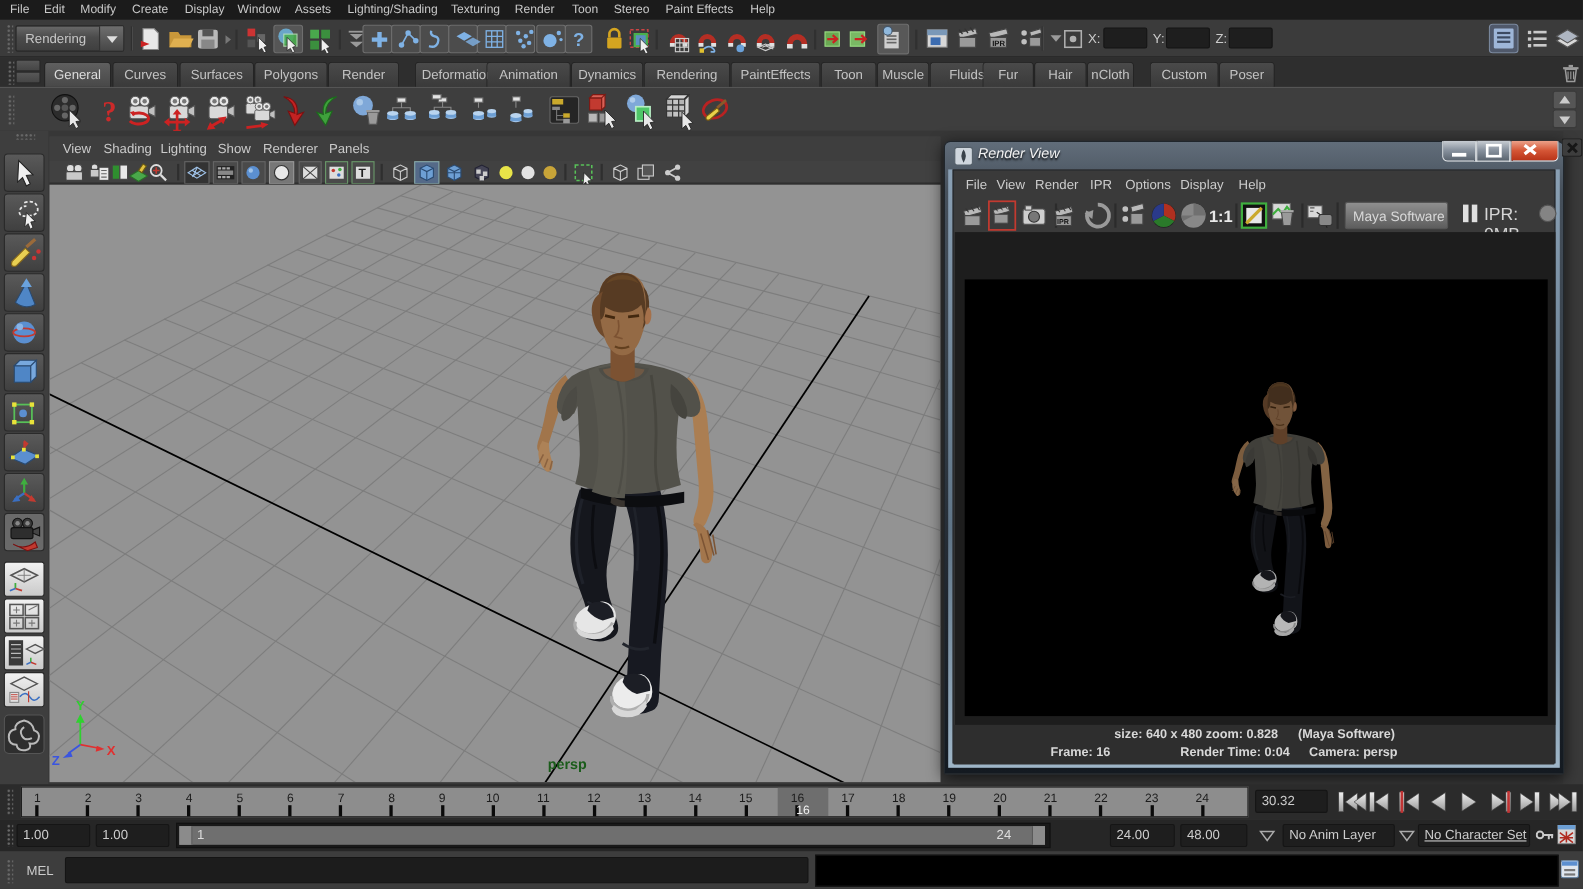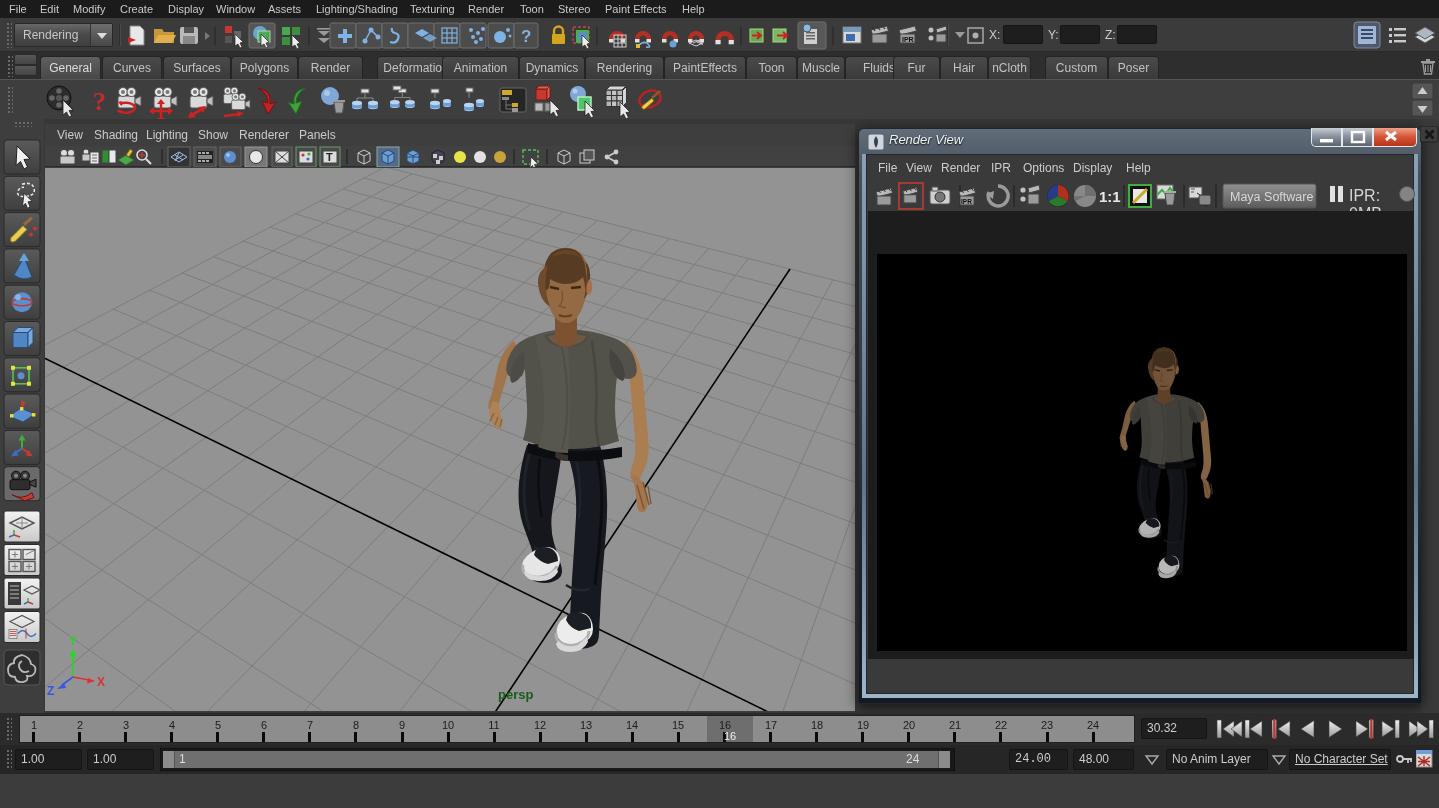--- a/index.html
+++ b/index.html
@@ -973,20 +973,27 @@
         <div class="abs" style="left:1px;top:56px;width:546px;height:448px;background:#1d1d1d;">
           <div class="abs" style="left:9px;top:43px;width:530px;height:397px;background:#000;overflow:hidden;">
             <svg width="530" height="397" viewBox="0 0 530 397">
               <g style="filter:brightness(0.78) saturate(0.92)">
                   <use href="#figure" transform="translate(-36.2,-48.6) scale(0.571)"></use>
                 </g>
             </svg>
           </div>
         </div>
 
+        <div class="abs" style="left:0;top:504px;width:546px;height:36px;background:#2e2e2e;color:#d8d8d8;font-size:11.5px;font-weight:bold;">
+          <span class="abs" style="left:146px;top:3px">size: 640 x 480 zoom: 0.828</span>
+          <span class="abs" style="left:313px;top:3px">(Maya Software)</span>
+          <span class="abs" style="left:88px;top:19px">Frame: 16</span>
+          <span class="abs" style="left:206px;top:19px">Render Time: 0:04</span>
+          <span class="abs" style="left:323px;top:19px">Camera: persp</span>
+        </div>
       </div>
     </div>
     <svg class="abs" style="left:1420px;top:7px" width="19" height="17" viewBox="0 0 19 17">
         <rect x="0" y="0" width="18" height="16" rx="2" fill="#3d3d3d" stroke="#1f1f1f"></rect>
         <path d="M5.5 4.5 l8 8 M13.5 4.5 l-8 8" stroke="#161616" stroke-width="2.6"></path>
       </svg>
   </div>
   <div id="ruler" class="abs">
     <div class="grip" style="left:6px;top:4px;height:24px;"></div>
     <div class="abs" style="left:19px;top:2px;width:1116px;height:28px;background:#8d8d8d;border:1px solid #1f1f1f;">
@@ -1077,33 +1084,45 @@
     <div class="grip" style="left:6px;top:4px;height:21px;"></div>
     <div class="field" style="left:15px;top:4px;width:67px;height:21px;line-height:19px;">1.00</div>
     <div class="field" style="left:87px;top:4px;width:67px;height:21px;line-height:19px;">1.00</div>
     <div class="abs" style="left:160px;top:3px;width:795px;height:23px;background:#191919;border:1px solid #111;">
       <div class="abs" style="left:2px;top:2px;width:787px;height:17px;background:#6f6f6f;"></div>
       <div class="abs" style="left:2px;top:2px;width:12px;height:17px;background:#8b8b8b;border-right:1px solid #555;"></div>
       <div class="abs" style="left:777px;top:2px;width:12px;height:17px;background:#8b8b8b;border-left:1px solid #555;"></div>
       <span class="abs" style="left:18px;top:3px;font-size:12px;color:#dddddd;">1</span>
       <span class="abs" style="left:745px;top:3px;font-size:12px;color:#dddddd;">24</span>
     </div>
-    <div class="field" style="left:1009px;top:4px;width:59px;height:21px;line-height:19px;font-family:Liberation Mono, monospace;">24.00</div>
+    <div class="field" style="left:1009px;top:4px;width:59px;height:21px;line-height:19px;">24.00</div>
     <div class="field" style="left:1073px;top:4px;width:61px;height:21px;line-height:19px;">48.00</div>
     <svg class="abs" style="left:1144px;top:9px" width="16" height="12">
         <path d="M2 2 h12 l-6 8 z" fill="none" stroke="#aaa" stroke-width="1.4"></path>
       </svg>
     <div class="field" style="left:1166px;top:4px;width:102px;height:21px;line-height:19px;">No Anim Layer</div>
     <svg class="abs" style="left:1271px;top:9px" width="16" height="12">
         <path d="M2 2 h12 l-6 8 z" fill="none" stroke="#aaa" stroke-width="1.4"></path>
       </svg>
     <div class="field" style="left:1289px;top:4px;width:102px;height:21px;line-height:19px;text-decoration:underline;">No Character Set</div>
     <svg class="abs" style="left:1396px;top:8px" width="17" height="14" viewBox="0 0 17 14">
         <circle cx="4" cy="6" r="3" fill="none" stroke="#c9c9c9" stroke-width="1.8"></circle>
         <path d="M7 6 h9 M12 6 v4 M15 6 v3" stroke="#c9c9c9" stroke-width="1.8"></path>
       </svg>
     <svg class="abs" style="left:1416px;top:5px" width="17" height="18" viewBox="0 0 17 18">
         <rect x="0" y="0" width="16" height="17" fill="#d8d8d8" stroke="#888"></rect>
         <rect x="0" y="0" width="16" height="4" fill="#6d9fd4"></rect>
         <path d="M2 7 l12 9 M14 7 l-12 9 M8 6 v10 M2 11.5 h12" stroke="#b02a20" stroke-width="1.4"></path>
       </svg>
   </div>
+  <div id="melrow" class="abs">
+    <div class="grip" style="left:6px;top:7px;height:22px;"></div>
+    <span class="abs" style="left:24px;top:10px;font-size:12px;color:#cccccc;">MEL</span>
+    <div class="abs" style="left:59px;top:5px;width:676px;height:24px;background:#1c1c1c;border:1px solid #141414;border-radius:2px;"></div>
+    <div class="abs" style="left:741px;top:3px;width:676px;height:29px;background:#000;border:1px solid #141414;"></div>
+    <svg class="abs" style="left:1419px;top:8px" width="17" height="17" viewBox="0 0 17 17">
+        <rect x="0" y="0" width="16" height="16" rx="2" fill="#dfe6ee" stroke="#5a7a9a"></rect>
+        <rect x="1" y="1" width="14" height="4" fill="#5b8fd0"></rect>
+        <rect x="3" y="8" width="10" height="2" fill="#777"></rect>
+        <rect x="3" y="12" width="10" height="2" fill="#777"></rect>
+      </svg>
+  </div>
 </div>
 
 </body></html>

